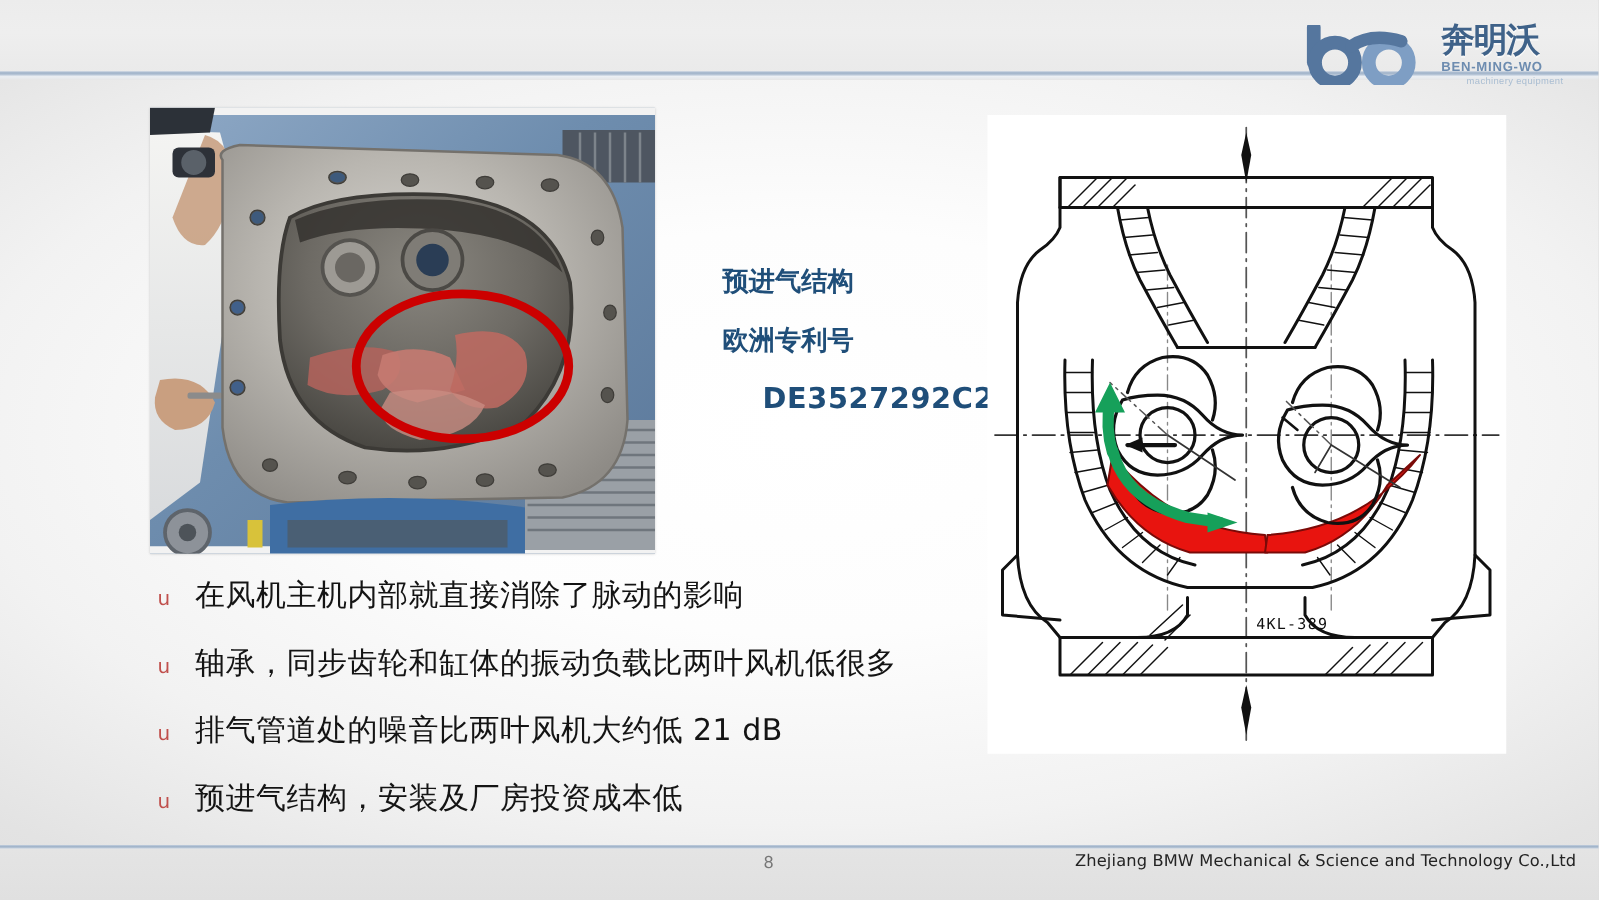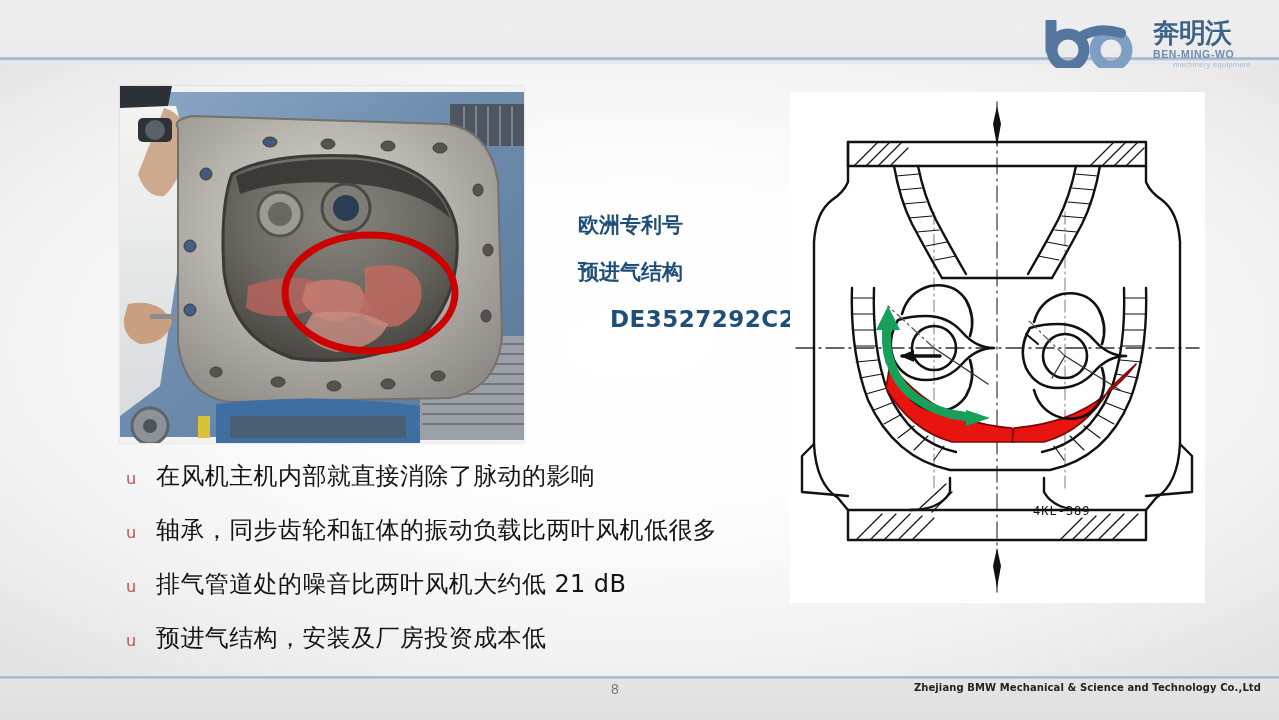--- a/index.html
+++ b/index.html
@@ -82,40 +82,40 @@
     font-family:"DejaVu Sans","Liberation Sans",sans-serif;
     white-space:nowrap;
   }
   
   .diagram{
     position:absolute;left:790px;top:92px;width:415px;height:511px;
     background:#ffffff;
   }
   .diagram svg{display:block;}
   .diagram-label{
-    position:absolute;left:1005px;top:504px;
+    position:absolute;left:1005px;top:492px;
     font-family:"DejaVu Sans Mono","Liberation Mono",monospace;
-    font-size:12px;color:#111;letter-spacing:1px;margin-left:28px;
+    font-size:12px;color:#111;letter-spacing:1px;
   }
   
   .footer-rule{
     position:absolute;left:0;top:676px;width:1279px;height:3px;
     background:linear-gradient(180deg,#c2cede 0%,#9fb2c8 45%,#ced8e4 100%);
   }
   .footer{
     position:absolute;left:0;top:679px;width:1279px;height:41px;
     background:linear-gradient(180deg,#e4e4e4 0%,#e0e0e0 100%);
   }
   .page-num{
     position:absolute;left:600px;top:681px;width:30px;text-align:center;
     font-size:14px;color:#777;
   }
   .footer-company{
     position:absolute;right:18px;top:682px;
-    font-size:10px;color:#232323;font-weight:bold;letter-spacing:0.1px;
+    font-size:13px;color:#232323;font-weight:normal;letter-spacing:0.1px;
     font-family:"DejaVu Sans","Liberation Sans",sans-serif;
   }
 </style>
 </head>
 <body>
 
 <div class="slide">
 
   <div class="header"></div>
   <div class="header-rule"></div>
@@ -246,22 +246,22 @@
       <path d="M110 330 L286 330 L286 352 L110 352 Z" fill="#54534f" opacity="0.55"></path>
       <circle cx="30" cy="340" r="18" fill="#8d9299" stroke="#5e646b" stroke-width="3"></circle>
       <circle cx="30" cy="340" r="7" fill="#4d5359"></circle>
       <rect x="78" y="330" width="12" height="22" fill="#d8c23a"></rect>
 
       <ellipse cx="250" cy="207" rx="85" ry="58" fill="none" stroke="#cc0000" stroke-width="7"></ellipse>
     </svg>
   </div>
 
   <div class="headings">
+    <div>预进气结构</div>
     <div>欧洲专利号</div>
-    <div>预进气结构</div>
     <div class="l3">DE3527292C2</div>
   </div>
 
   <div class="bullets">
     <div class="bullet-row">
       <span class="bullet-mark">u</span>
       <span class="bullet-text">在风机主机内部就直接消除了脉动的影响</span>
     </div>
     <div class="bullet-row">
       <span class="bullet-mark">u</span>

